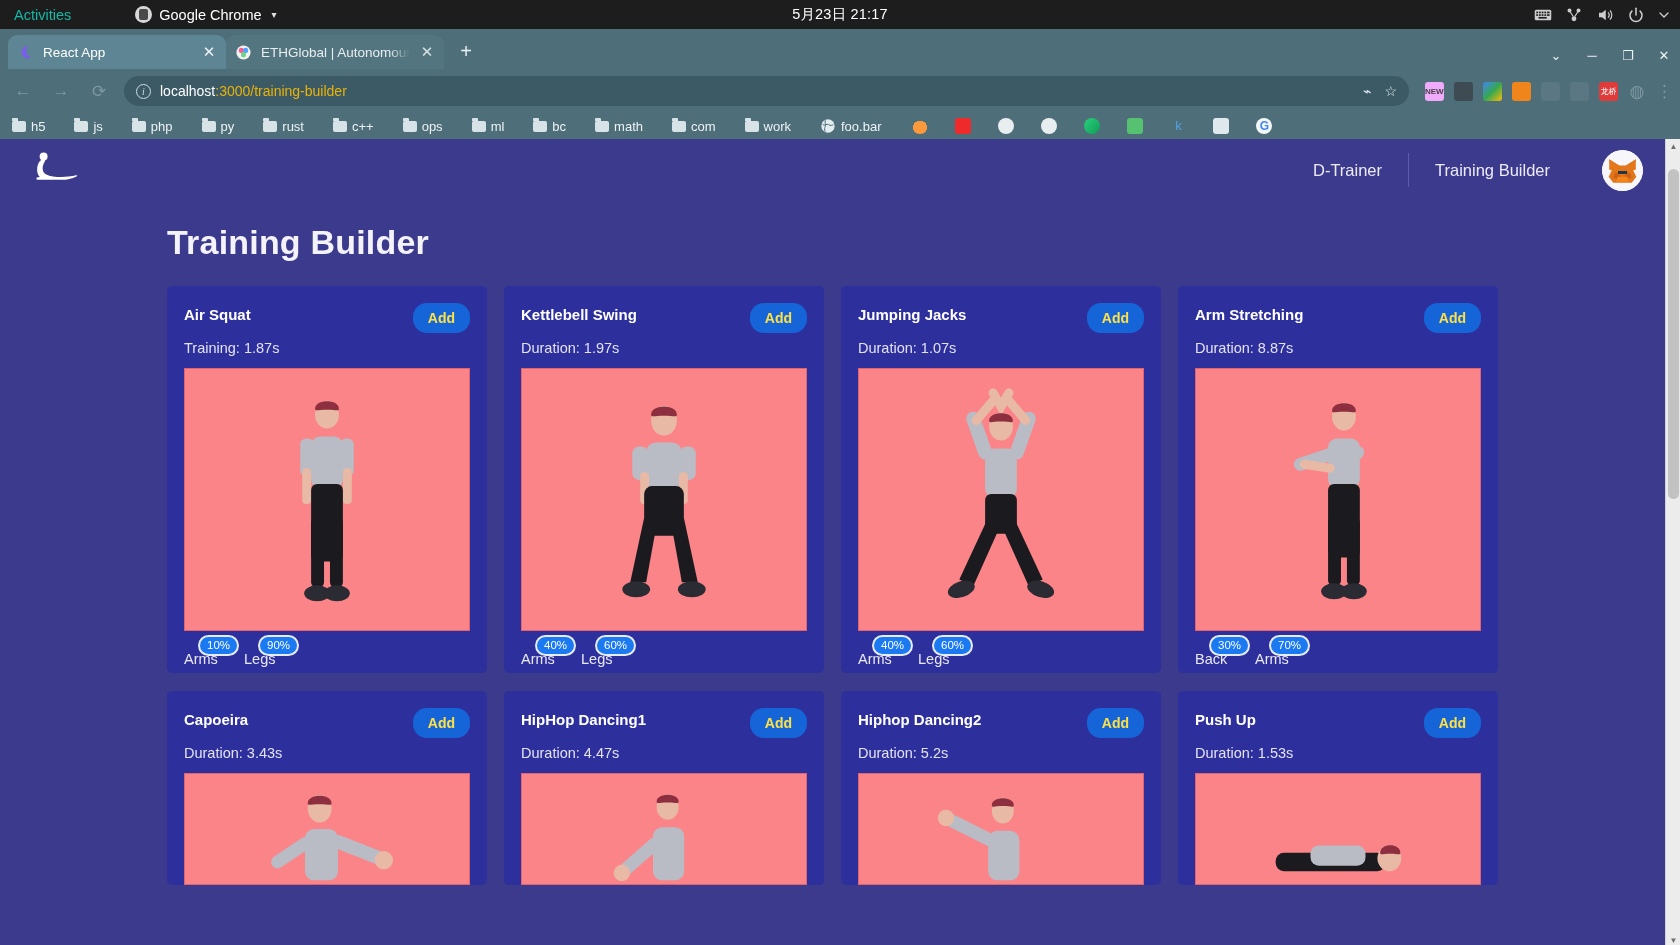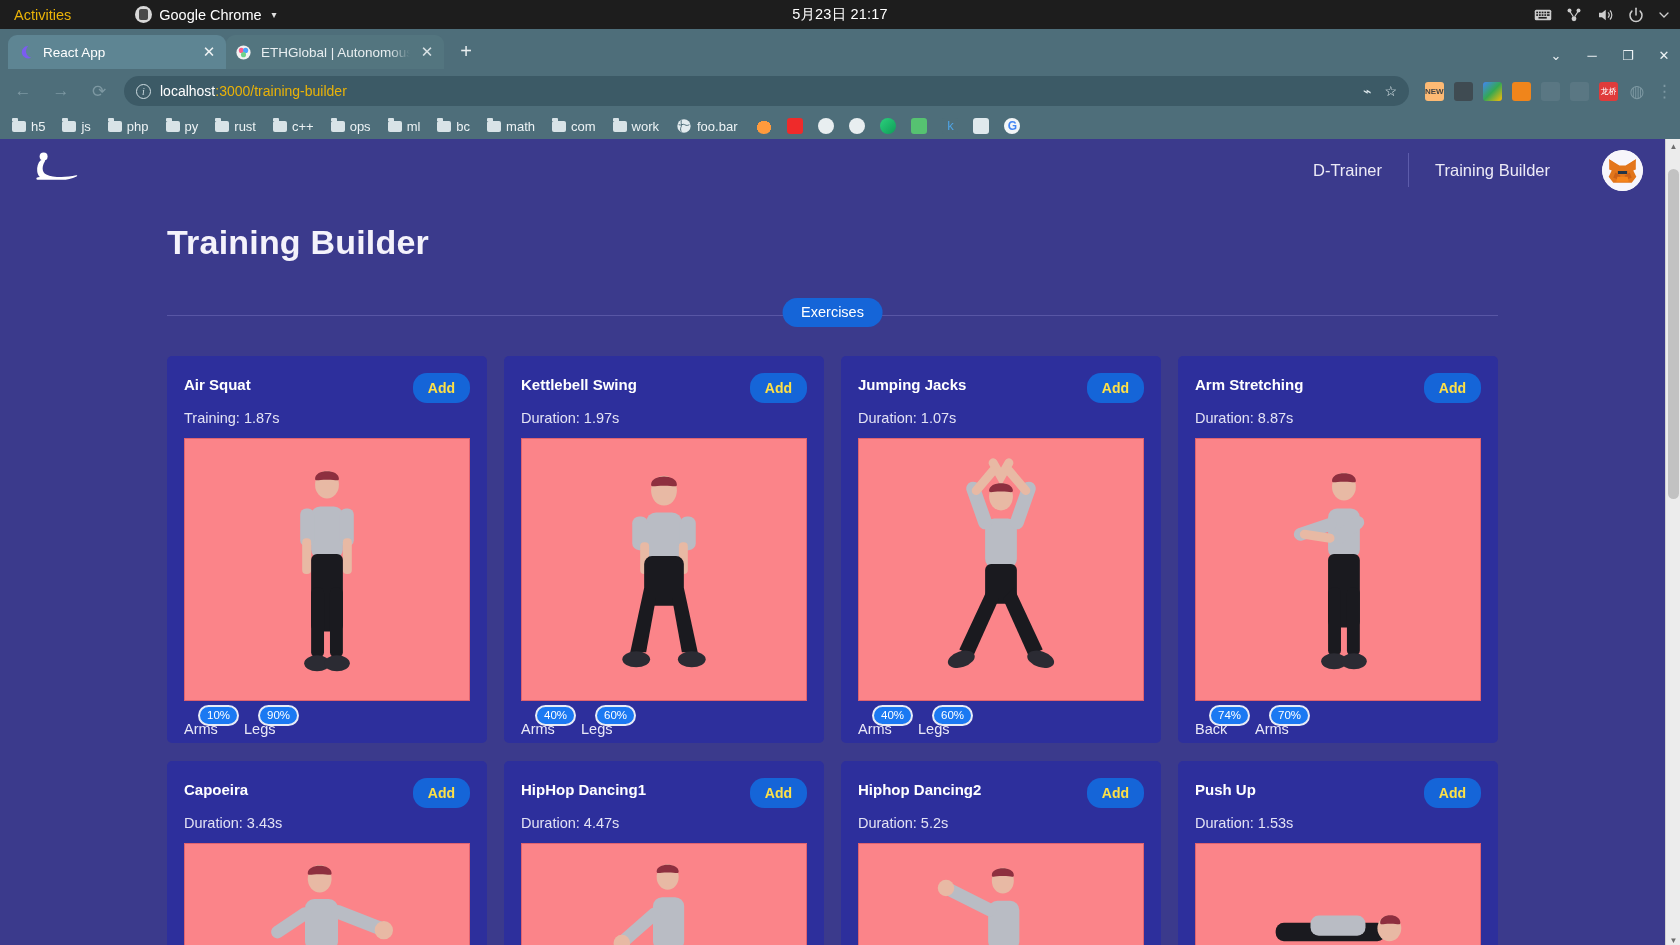--- a/index.html
+++ b/index.html
@@ -9,21 +9,21 @@
     font-family: "Liberation Sans", sans-serif;
     background: #3a3a8f;
   }
 
   
   .gnome-bar {
     height: 29px; background: #1d1d1d; color: #ffffff;
     display: flex; align-items: center; position: relative;
     font-size: 14.5px;
   }
-  .gnome-activities { padding: 0 14px; font-weight: 400; color: #eab308; }
+  .gnome-activities { padding: 0 14px; font-weight: 400; color: #14b8a6; }
   .gnome-app { display: flex; align-items: center; gap: 7px; margin-left: 50px; }
   .chrome-dot {
     width: 17px; height: 17px; border-radius: 50%;
     background: #d8d8d8; position: relative; display: inline-block;
   }
   .chrome-dot::after {
     content: ""; position: absolute; left: 4px; top: 3px;
     width: 9px; height: 11px; border-radius: 2px;
     background: #4a4a4a;
   }
@@ -84,21 +84,21 @@
   }
   .omni-url { flex: 1; }
   .omni-url b { font-weight: 400; color: #ffffff; }
   .omni-url i { font-style: normal; color: #eab308; }
   .omni-right { display: flex; align-items: center; gap: 13px; color: #dfeaee; font-size: 14px; }
   .tb-ext { display: flex; align-items: center; gap: 10px; padding-left: 4px; }
   .tb-ext .ext { width: 19px; height: 19px; border-radius: 3px; display:block; }
 
   .bookmarks {
     height: 26px; background: #4e6e7a; display: flex; align-items: center;
-    padding: 0 6px; gap: 5px; color: #edf3f5; font-size: 13px; overflow: hidden;
+    padding: 0 6px; gap: 17px; color: #edf3f5; font-size: 13px; overflow: hidden;
   }
   .bm { display: flex; align-items: center; gap: 5px; padding: 2px 6px; white-space: nowrap; }
   .bm-folder {
     width: 14px; height: 11px; background: #d8e3e7; border-radius: 1.5px 2px 2px 2px;
     position: relative; flex: none;
   }
   .bm-folder::before {
     content: ""; position: absolute; top: -3px; left: 0; width: 6px; height: 3px;
     background: #d8e3e7; border-radius: 1px 1px 0 0;
   }
@@ -274,21 +274,21 @@
   <span class="nav-btn">⟳</span>
   <div class="omnibox">
     <span class="omni-info">i</span>
     <span class="omni-url"><b>localhost</b><i>:3000/training-builder</i></span>
     <span class="omni-right">
       <span>⌁</span>
       <span>☆</span>
     </span>
   </div>
   <div class="tb-ext">
-    <span class="ext" style="background:#fdba74;color:#444;font-size:8px;text-align:left;line-height:19px;font-weight:bold">NEW</span>
+    <span class="ext" style="background:#f0abfc;color:#444;font-size:8px;text-align:left;line-height:19px;font-weight:bold">NEW</span>
     <span class="ext" style="background:#3f4b52"></span>
     <span class="ext" style="background:linear-gradient(135deg,#4285f4,#34a853 50%,#fbbc05)"></span>
     <span class="ext" style="background:#f0851b"></span>
     <span class="ext" style="background:#5a7783"></span>
     <span class="ext" style="background:#5a7783"></span>
     <span class="ext" style="background:#e03b3b;color:#fff;font-size:8px;text-align:center;line-height:19px">龙桥</span>
     <span class="nav-btn" style="width:18px">◍</span>
     <span class="nav-btn" style="width:14px">⋮</span>
   </div>
 </div>
@@ -382,24 +382,20 @@
             <path d="M27 22l2 5-6 2-1-4z" fill="#cd6116"></path>
             <path d="M15 26h10l1 5H14z" fill="#f6851b"></path>
             <path d="M15.5 20.5h9v3h-9z" fill="#233447"></path>
           </svg>
         </div>
       </div>
     </div>
 
     <h1 class="page-title">Training Builder</h1>
 
-    <div class="section-head">
-      <div class="section-rule"></div>
-      <div class="pill">Exercises</div>
-    </div>
 
     <div class="grid">
 
       <div class="card">
         <div class="card-head">
           <div class="card-title">Air Squat</div>
           <button class="add-btn">Add</button>
         </div>
         <div class="card-dur">Training: 1.87s</div>
         <div class="thumb">
@@ -516,21 +512,21 @@
             <rect x="110" y="116" width="32" height="74" rx="6" fill="#1a1a1f"></rect>
             <rect x="110" y="150" width="13" height="68" rx="5" fill="#1a1a1f"></rect>
             <rect x="129" y="150" width="13" height="68" rx="5" fill="#1a1a1f"></rect>
             <ellipse cx="116" cy="224" rx="13" ry="8" fill="#2b2b33"></ellipse>
             <ellipse cx="136" cy="224" rx="13" ry="8" fill="#2b2b33"></ellipse>
           </svg>
         </div>
         <div class="tags">
           <div class="tag-group" style="left:0">
             <span class="tag-label">Back</span>
-            <span class="tag-badge">74%</span>
+            <span class="tag-badge">30%</span>
           </div>
           <div class="tag-group" style="left:60px">
             <span class="tag-label">Arms</span>
             <span class="tag-badge">70%</span>
           </div>
         </div>
       </div>
 
       <div class="card">
         <div class="card-head">

